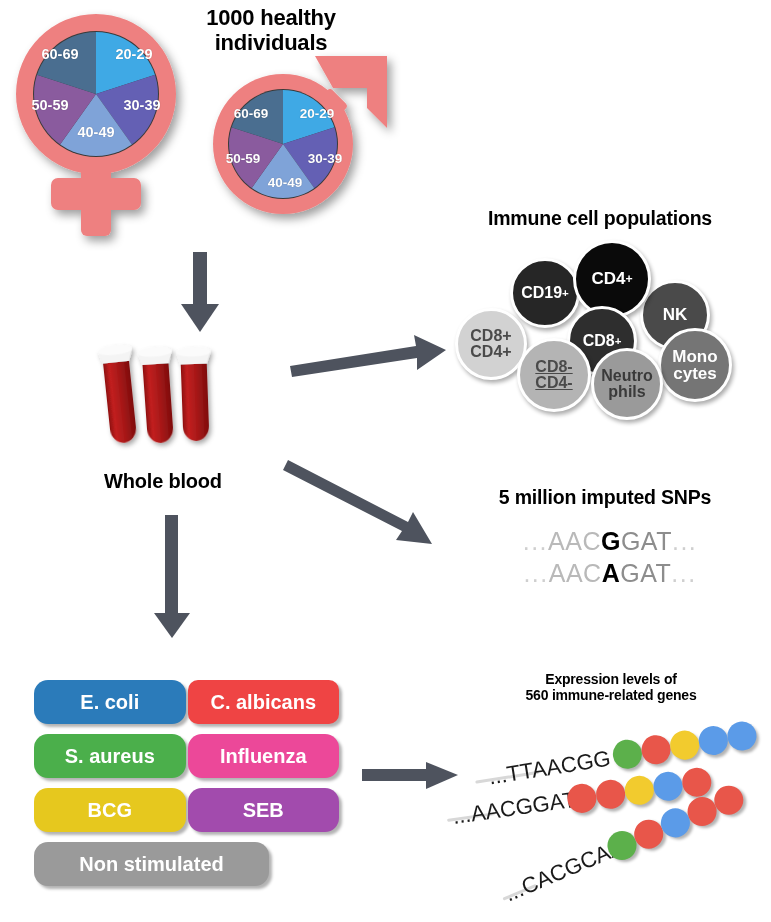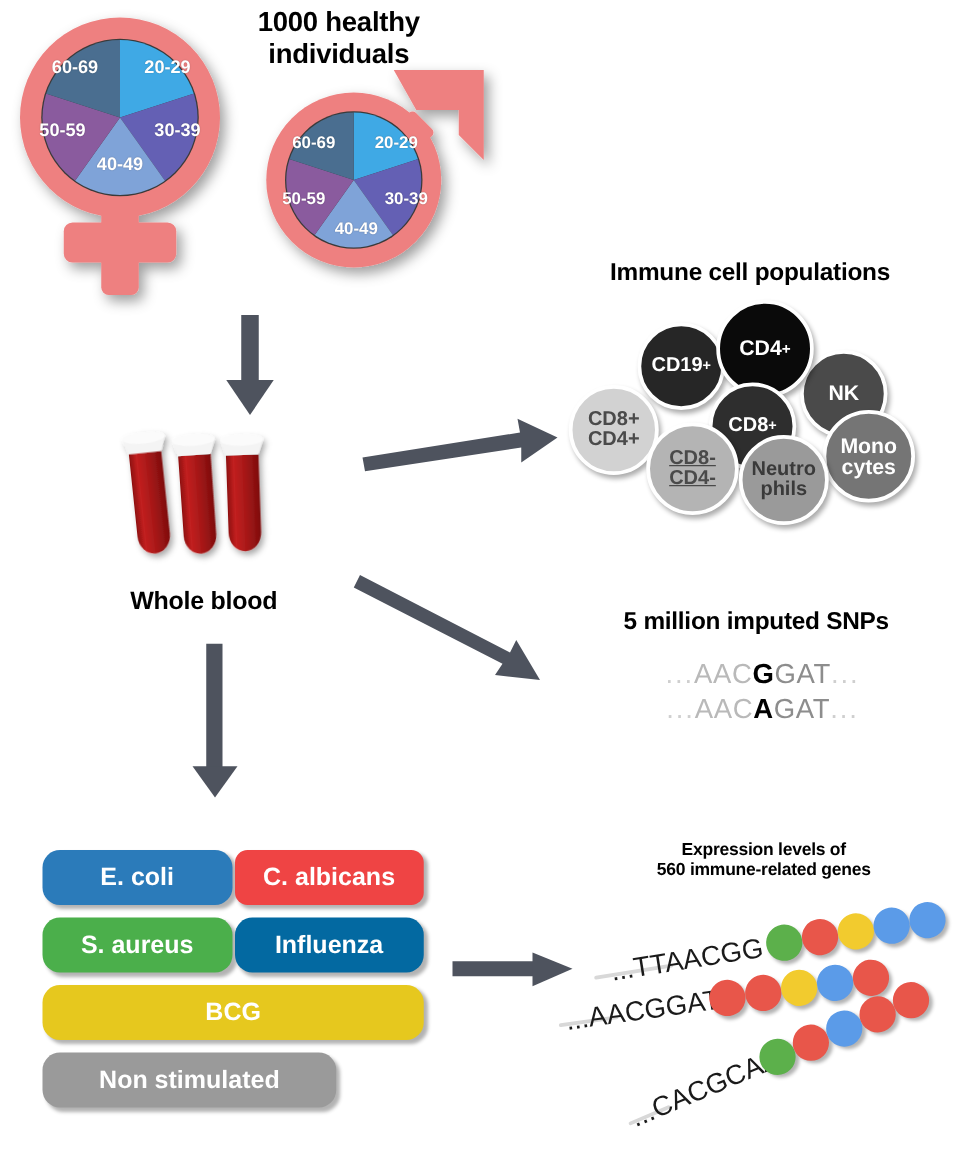--- a/index.html
+++ b/index.html
@@ -82,21 +82,21 @@
     line-height: 1.02;
     box-shadow: 2px 3px 4px rgba(0,0,0,0.33);
     white-space: pre-line;
   }
   .cell sup { font-size: 0.72em; vertical-align: super; line-height: 0; }
 
   
   #snp-block { position:absolute; left: 470px; top: 525px; width: 280px; }
   .snp-line {
     font-family: "Liberation Sans", sans-serif;
-    font-size: 22px;
+    font-size: 25px;
     letter-spacing: 0.5px;
     white-space: nowrap;
     text-align: center;
     line-height: 1.28;
     font-weight: normal;
   }
   .snp-dim  { color: #b9b9b9; }
   .snp-dots { color: #cfcfcf; letter-spacing: 1.5px; }
   .snp-mid  { color: #8d8d8d; }
   .snp-bold { color: #000000; font-weight: bold; }
@@ -339,27 +339,30 @@
         <span>E. coli</span>
       </div>
       <div class="stim-box" style="background:#ef4444;border-radius:10px;">
         <span>C. albicans</span>
       </div>
     </div>
     <div class="stim-row">
       <div class="stim-box" style="background:#4BAF4B;">
         <span>S. aureus</span>
       </div>
-      <div class="stim-box" style="background:#0369a1;">
+      <div class="stim-box" style="background:#ec4899;">
         <span>Influenza</span>
       </div>
     </div>
     <div class="stim-row">
       <div class="stim-box" style="background:#E6C81E;">
         <span>BCG</span>
+      </div>
+      <div class="stim-box" style="background:#A24BAD;">
+        <span>SEB</span>
       </div>
     </div>
     <div class="stim-row-last">
       <div class="stim-box stim-box-wide" style="background:#9A9A9A;">
         <span>Non stimulated</span>
       </div>
     </div>
   </div>
 
   <div class="arrow" style="left:362px; top:757px;">

